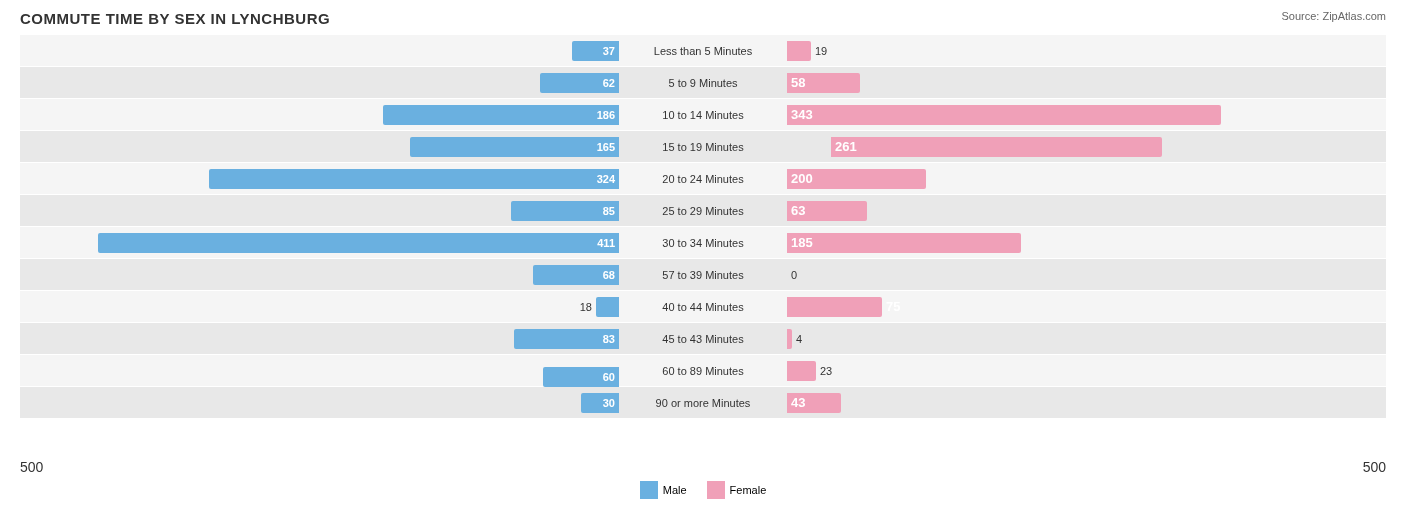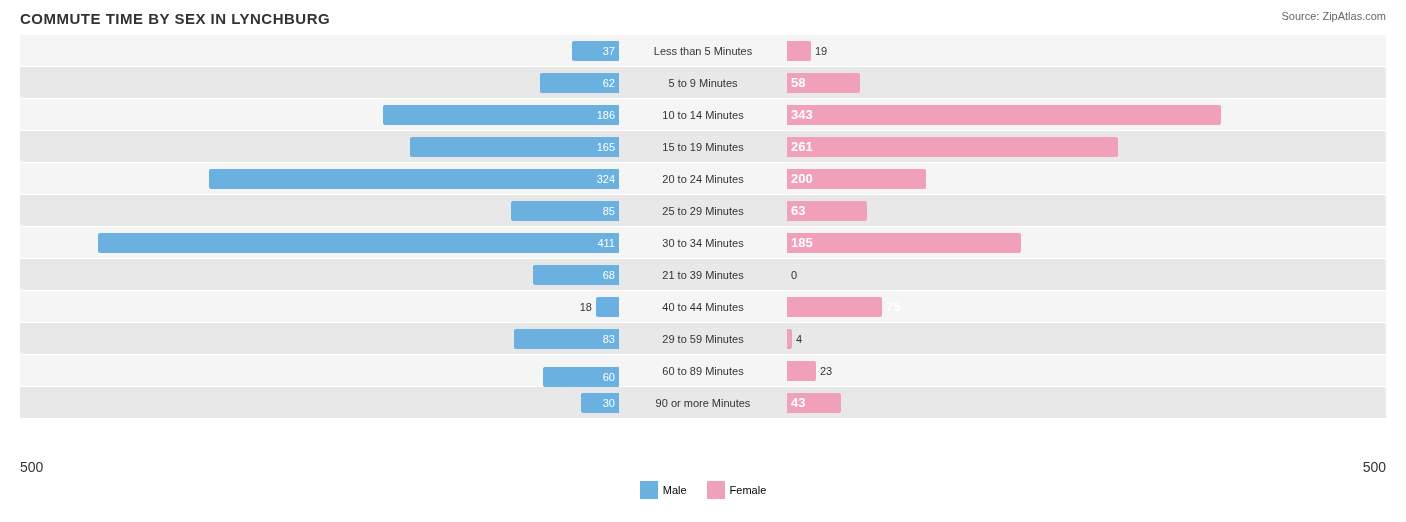--- a/index.html
+++ b/index.html
@@ -106,21 +106,21 @@
       font-size: 11px;
       color: #333;
       margin-right: 4px;
       white-space: nowrap;
     }
     .val-left-inside {
       font-size: 11px;
       color: #fff;
       margin-right: 4px;
       white-space: nowrap;
-      font-weight: normal;
+      font-weight: bold;
     }
     .val-right {
       font-size: 11px;
       color: #333;
       margin-left: 4px;
       white-space: nowrap;
     }
     .val-right-inside {
       font-size: 13px;
       color: #fff;
@@ -221,21 +221,21 @@
       <div class="left-section">
         <div class="male-bar-wrapper">
           <div class="bar-male" style="width:209px;">
             <span class="val-left-inside">165</span>
           </div>
         </div>
       </div>
       <div class="label-center">15 to 19 Minutes</div>
       <div class="right-section">
         <div class="female-bar-wrapper">
-          <div class="bar-female" style="width:331px;">
+          <div class="bar-female" style="width:331px;margin-left:44px;">
             <span class="val-right-inside">261</span>
           </div>
 
         </div>
       </div>
     </div>
       <div class="row">
       <div class="left-section">
         <div class="male-bar-wrapper">
           <div class="bar-male" style="width:410px;">
@@ -290,21 +290,21 @@
       </div>
     </div>
       <div class="row">
       <div class="left-section">
         <div class="male-bar-wrapper">
           <div class="bar-male" style="width:86px;">
             <span class="val-left-inside">68</span>
           </div>
         </div>
       </div>
-      <div class="label-center">21 to 39 Minutes</div>
+      <div class="label-center">57 to 39 Minutes</div>
       <div class="right-section">
         <div class="female-bar-wrapper">
           <div class="bar-female" style="width:0px;">
             
           </div>
           <span class="val-right">0</span>
         </div>
       </div>
     </div>
       <div class="row">
@@ -323,21 +323,21 @@
       </div>
     </div>
       <div class="row">
       <div class="left-section">
         <div class="male-bar-wrapper">
           <div class="bar-male" style="width:105px;">
             <span class="val-left-inside">83</span>
           </div>
         </div>
       </div>
-      <div class="label-center">29 to 59 Minutes</div>
+      <div class="label-center">45 to 43 Minutes</div>
       <div class="right-section">
         <div class="female-bar-wrapper">
           <div class="bar-female" style="width:5px;">
             
           </div>
           <span class="val-right">4</span>
         </div>
       </div>
     </div>
       <div class="row">

